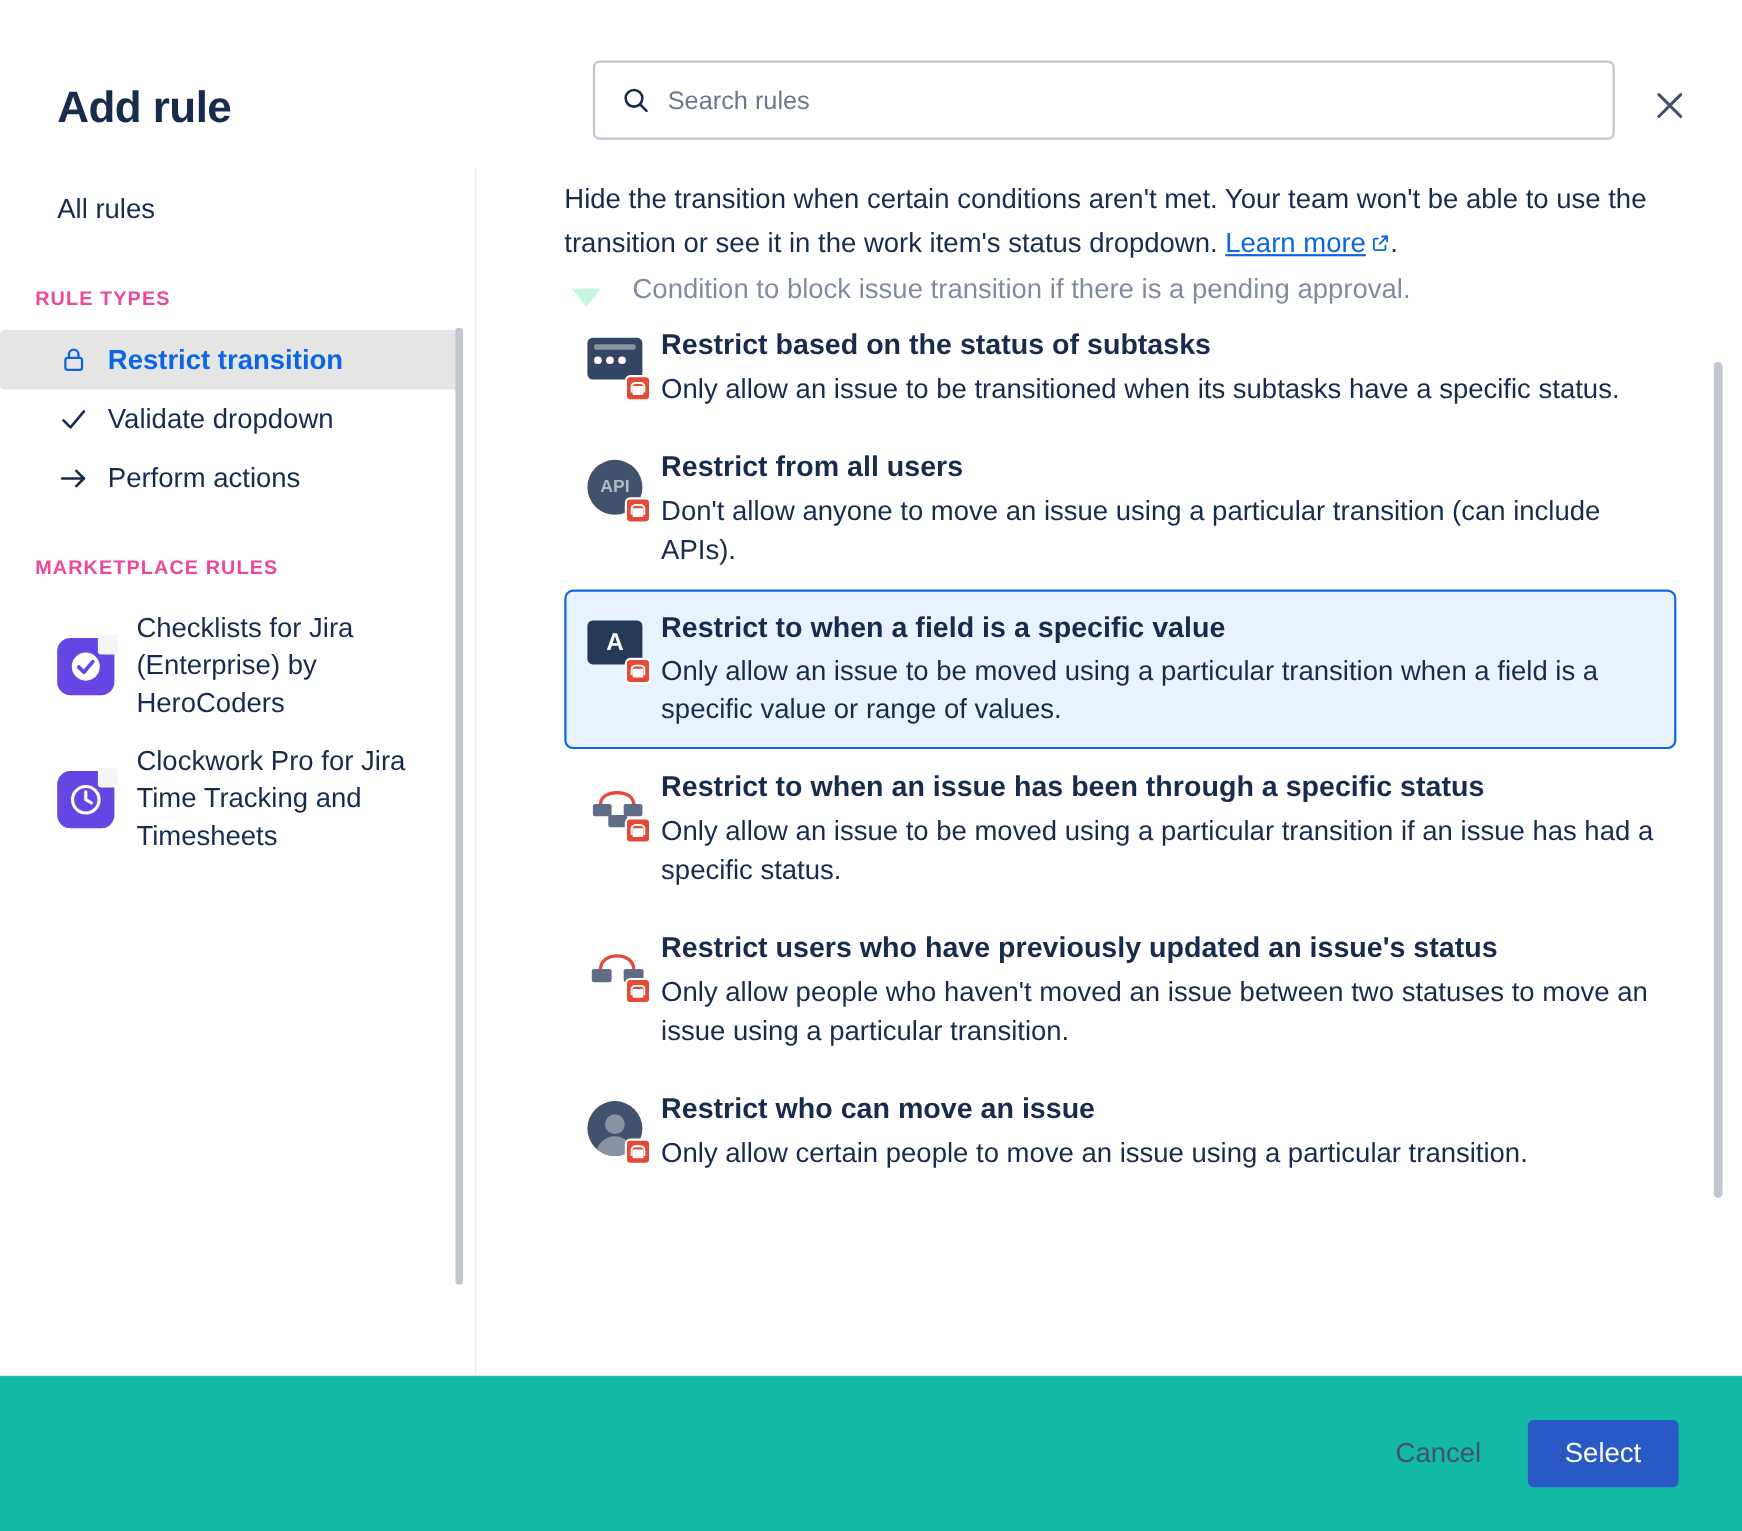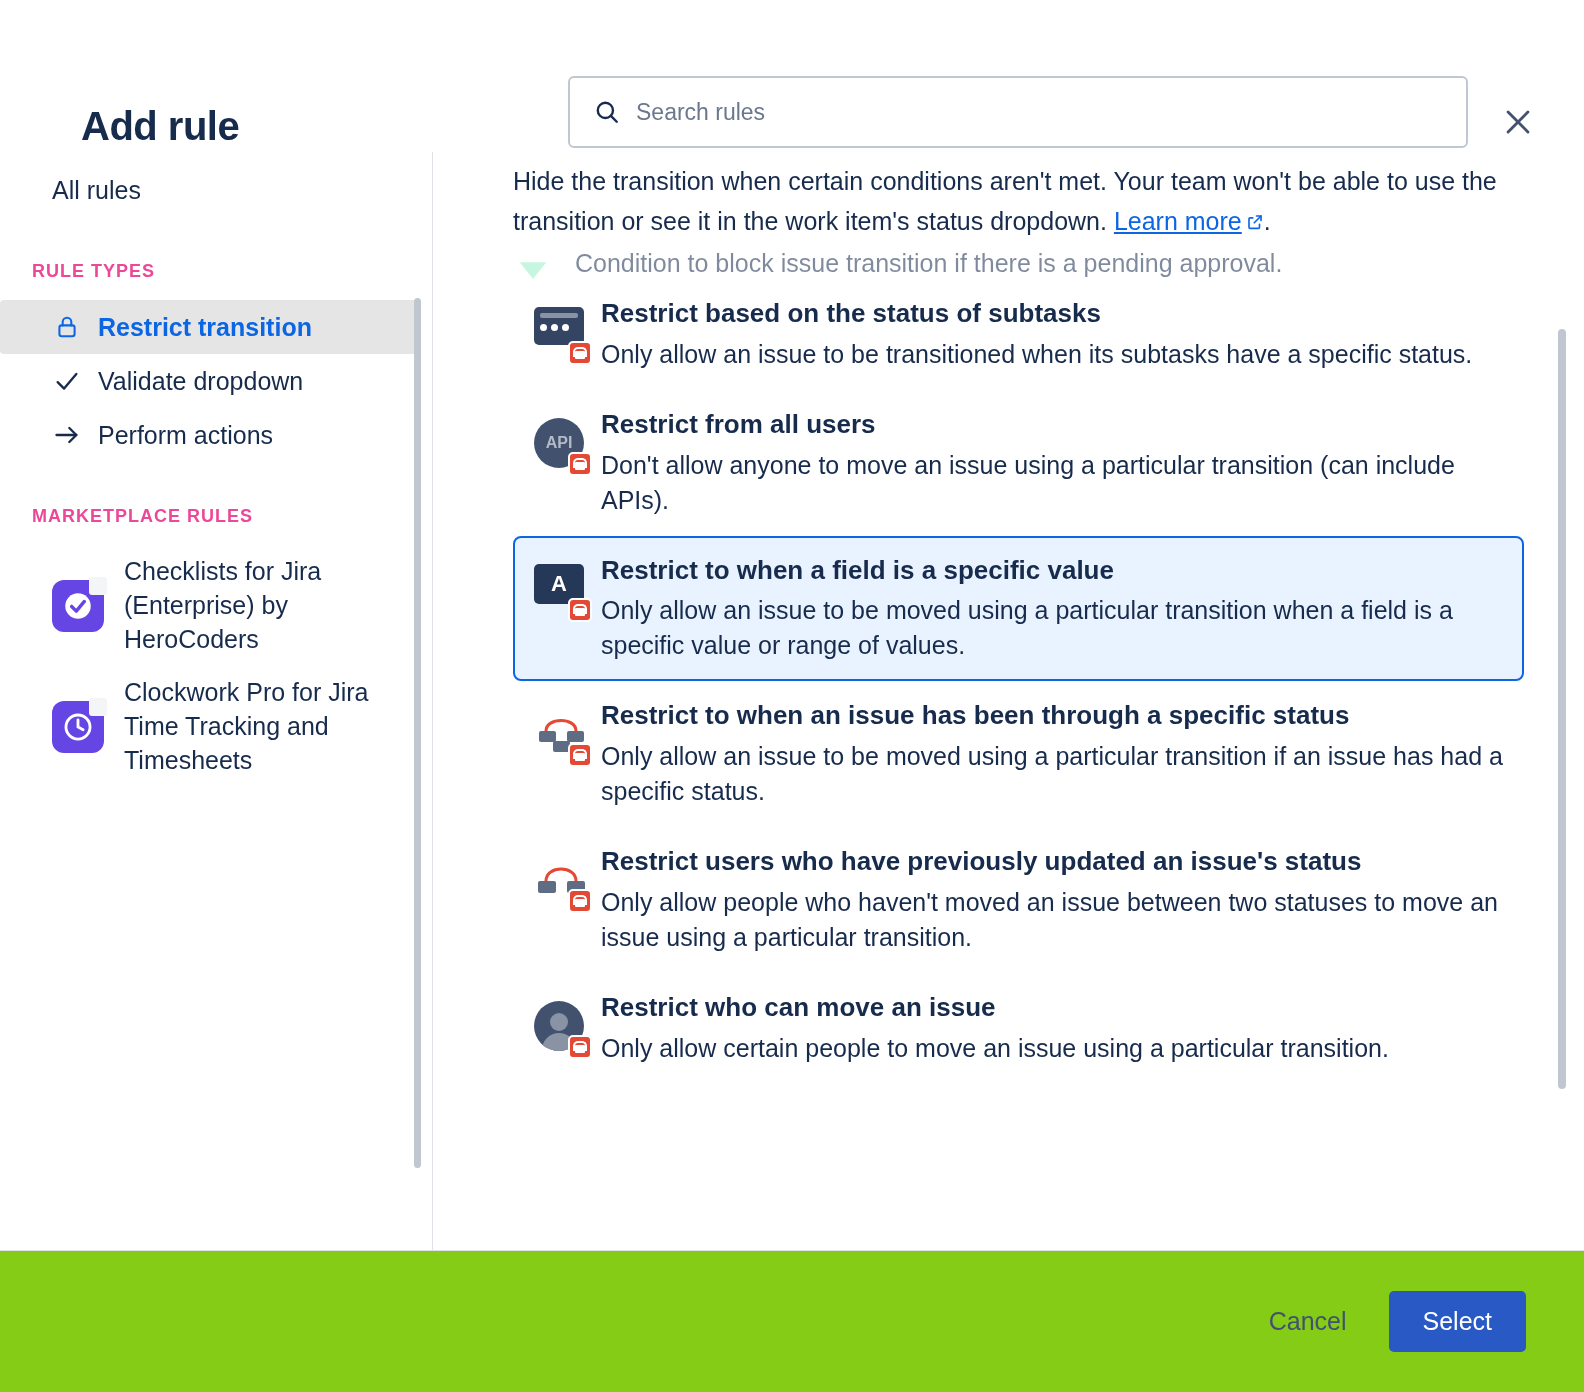--- a/index.html
+++ b/index.html
@@ -15,22 +15,22 @@
     position: relative;
     width: 1584px;
     height: 1392px;
     display: flex;
     flex-direction: column;
     background: #fff;
   }
   
   .top {
     display: flex;
-    align-items: flex-end;
-    padding: 34px 40px 0 81px;
+    align-items: center;
+    padding: 34px 40px 0 52px;
     height: 148px;
     flex: none;
   }
   .title {
     font-size: 40px;
     font-weight: 700;
     letter-spacing: -0.5px;
     color: #172b4d;
     line-height: 1.1;
     margin: 14px 0 0 0;
@@ -255,21 +255,21 @@
   
   .footer {
     height: 142px;
     flex: none;
     border-top: 1px solid #dfe1e6;
     display: flex;
     align-items: center;
     justify-content: flex-end;
     gap: 14px;
     padding: 0 58px 0 0;
-    background: #84cc16;
+    background: #14b8a6;
   }
   .btn {
     font-family: "Liberation Sans", sans-serif;
     font-size: 25px;
     border-radius: 5px;
     border: none;
     cursor: pointer;
     padding: 16px 28px;
   }
   .btn-subtle { background: transparent; color: #42526e; }

